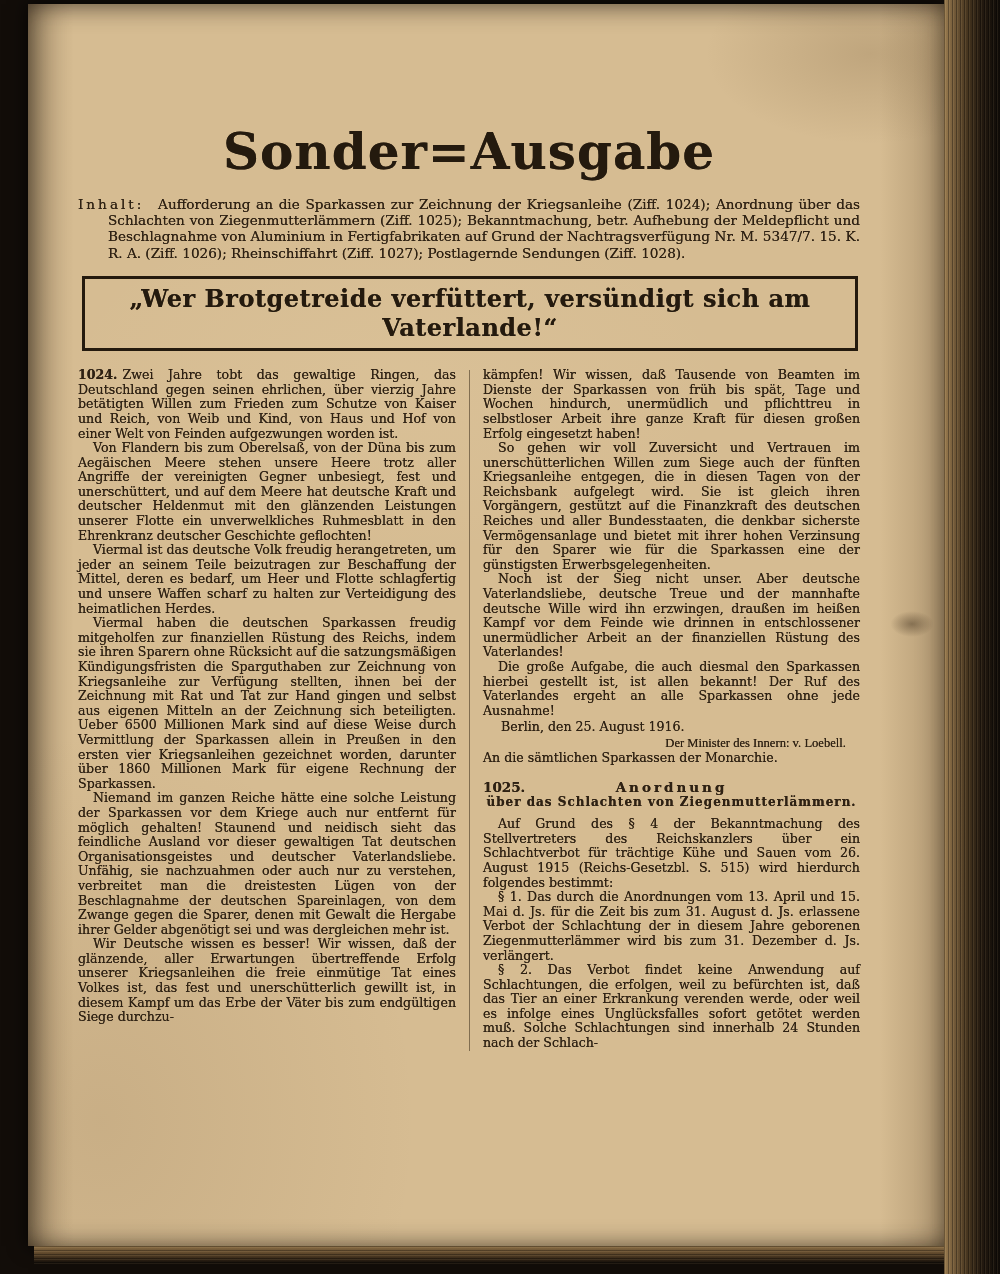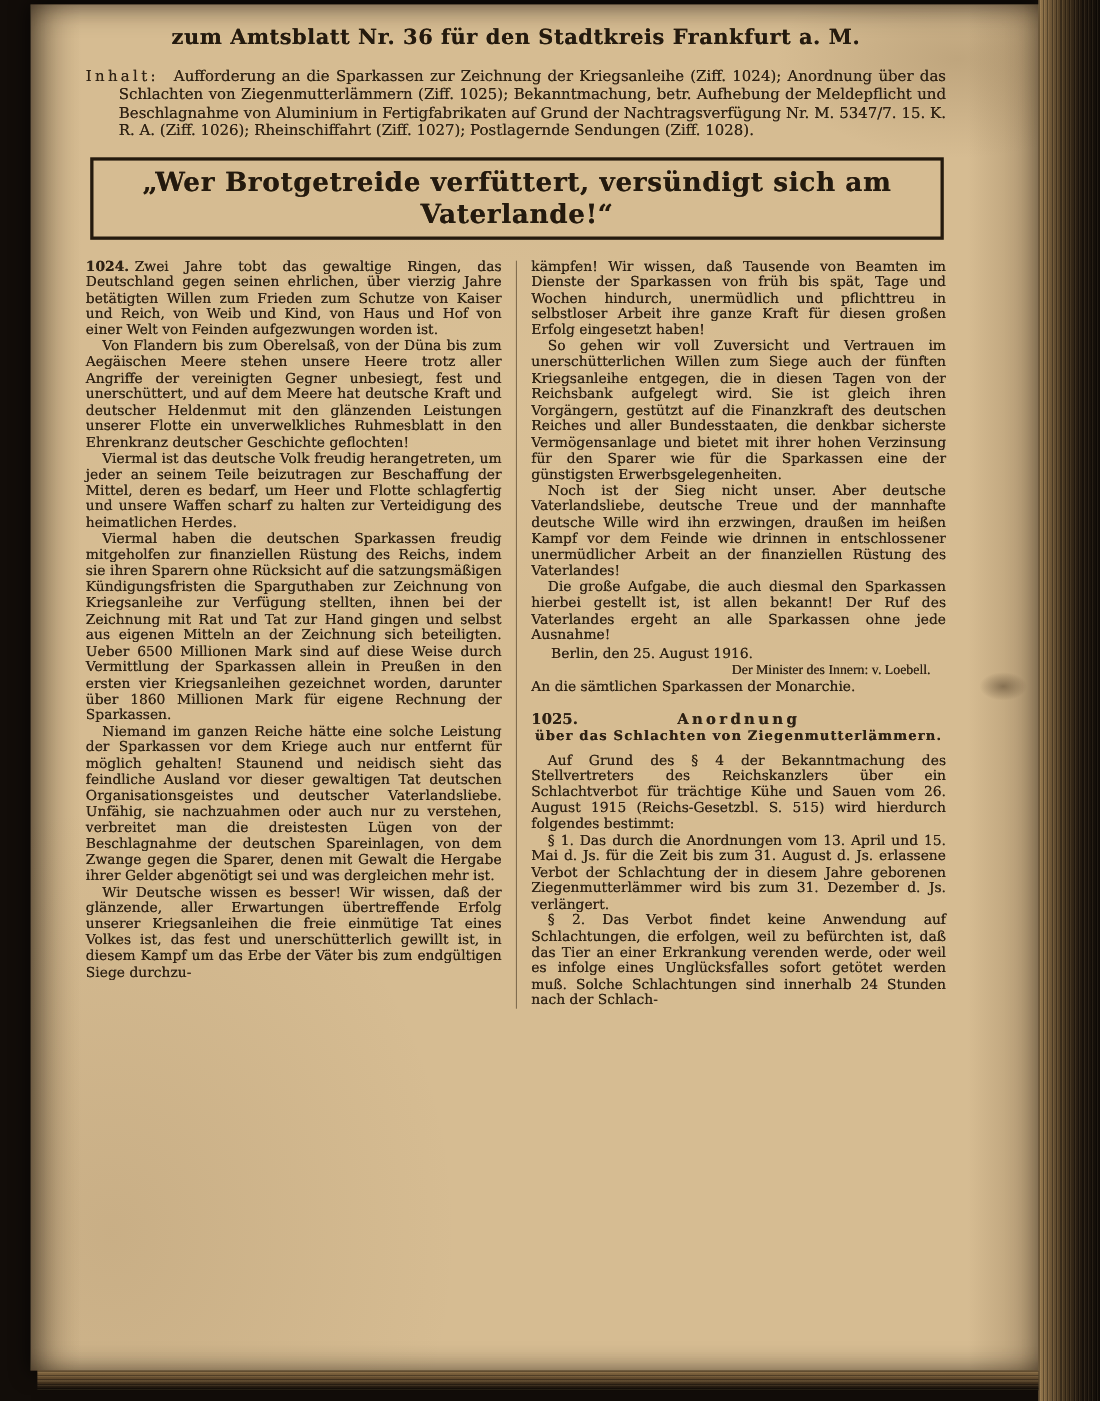--- a/index.html
+++ b/index.html
@@ -94,22 +94,22 @@
            letter-spacing:1px; line-height:15px; margin-bottom:7px; }
 </style>
 </head>
 <body>
 
 <div class="scan">
 
   <div class="paper">
     <div class="content">
 
+      <h1 class="title">Sonder=Ausgabe</h1>
 
-      <h2 class="subtitle">zum Amtsblatt Nr. 36 für den Stadtkreis Frankfurt a. M.</h2>
 
 
       <p class="inhalt">
         <span class="sperr">Inhalt:</span>
         <span>Aufforderung an die Sparkassen zur Zeichnung der Kriegsanleihe (Ziff. 1024); Anordnung über das Schlachten von Ziegenmutterlämmern (Ziff. 1025); Bekanntmachung, betr. Aufhebung der Meldepflicht und Beschlagnahme von Aluminium in Fertigfabrikaten auf Grund der Nachtragsverfügung Nr. M. 5347/7. 15. K. R. A. (Ziff. 1026); Rheinschiffahrt (Ziff. 1027); Postlagernde Sendungen (Ziff. 1028).</span>
       </p>
 
       <div class="banner">
         <span>„Wer Brotgetreide verfüttert, versündigt sich am Vaterlande!“</span>
       </div>

